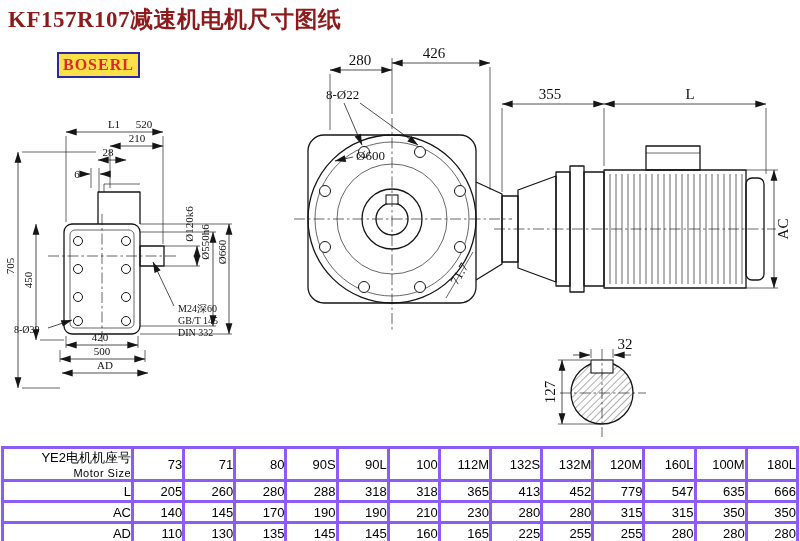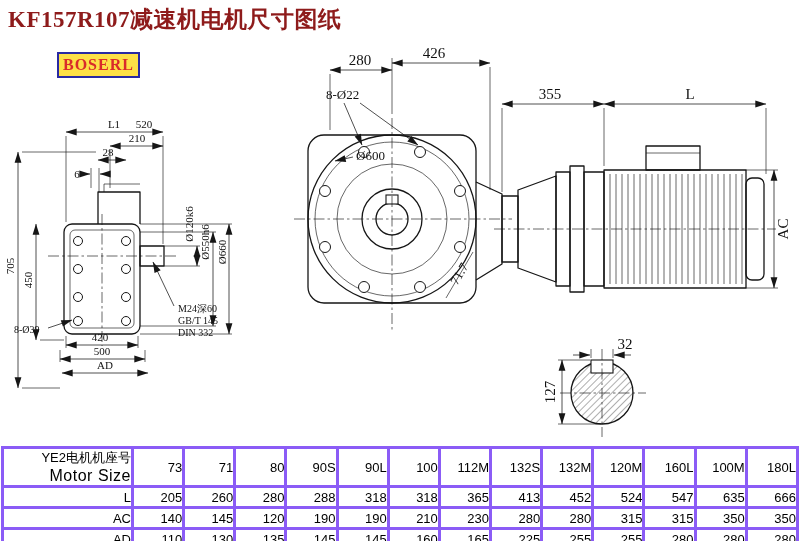--- a/index.html
+++ b/index.html
@@ -15,21 +15,21 @@
   .cl{stroke:#161616;stroke-width:.65;fill:none;stroke-dasharray:11 3 2.5 3}
   .hole{stroke:#161616;stroke-width:1;fill:#fff}
   text.d{font:11px "Liberation Serif",serif;fill:#111}
   text.d2{font:13px "Liberation Serif",serif;fill:#111}
   text.d3{font:15px "Liberation Serif",serif;fill:#111}
   text.sm{font:10px "Liberation Serif",serif;fill:#111}
   table.dims { position:absolute; left:1px; top:446px; width:798px; border-collapse:collapse; table-layout:fixed; background:#fff; }
   .dims th,.dims td { border:3px solid #8b5cf6; text-align:right; font-weight:normal; font-size:13px; color:#000; padding:0; height:21px; overflow:hidden; }
   .dims tr.hrow th { height:32px; }
   .dims .c0 { width:130px; }
-  .dims .hd2 { font-size:16px; letter-spacing:.5px; }
+  .dims .hd2 { font-size:11px; letter-spacing:.5px; }
 </style>
 </head>
 <body>
 
 <div class="page">
 
   <svg class="drawing" width="800" height="445" viewBox="0 0 800 445">
     <defs>
       <marker id="ar" markerUnits="userSpaceOnUse" markerWidth="12" markerHeight="10" refX="11.2" refY="5" orient="auto-start-reverse">
         <path d="M0.5,1.6 L11.5,5 L0.5,8.4 Z" fill="#161616"></path>
@@ -226,30 +226,30 @@
       <td class="c0">L</td>
       <td>205</td>
       <td>260</td>
       <td>280</td>
       <td>288</td>
       <td>318</td>
       <td>318</td>
       <td>365</td>
       <td>413</td>
       <td>452</td>
-      <td>524</td>
+      <td>779</td>
       <td>547</td>
       <td>635</td>
       <td>666</td>
     </tr>
     <tr>
       <td class="c0">AC</td>
       <td>140</td>
       <td>145</td>
-      <td>120</td>
+      <td>170</td>
       <td>190</td>
       <td>190</td>
       <td>210</td>
       <td>230</td>
       <td>280</td>
       <td>280</td>
       <td>315</td>
       <td>315</td>
       <td>350</td>
       <td>350</td>

